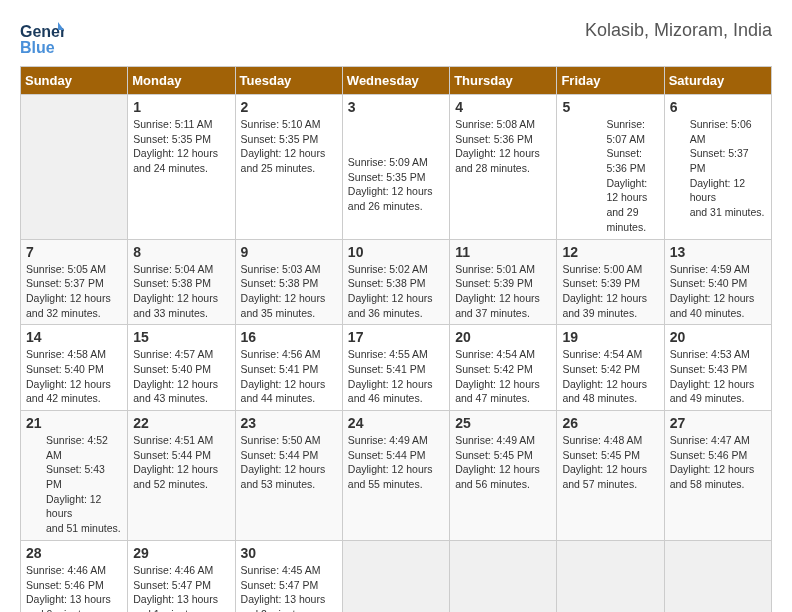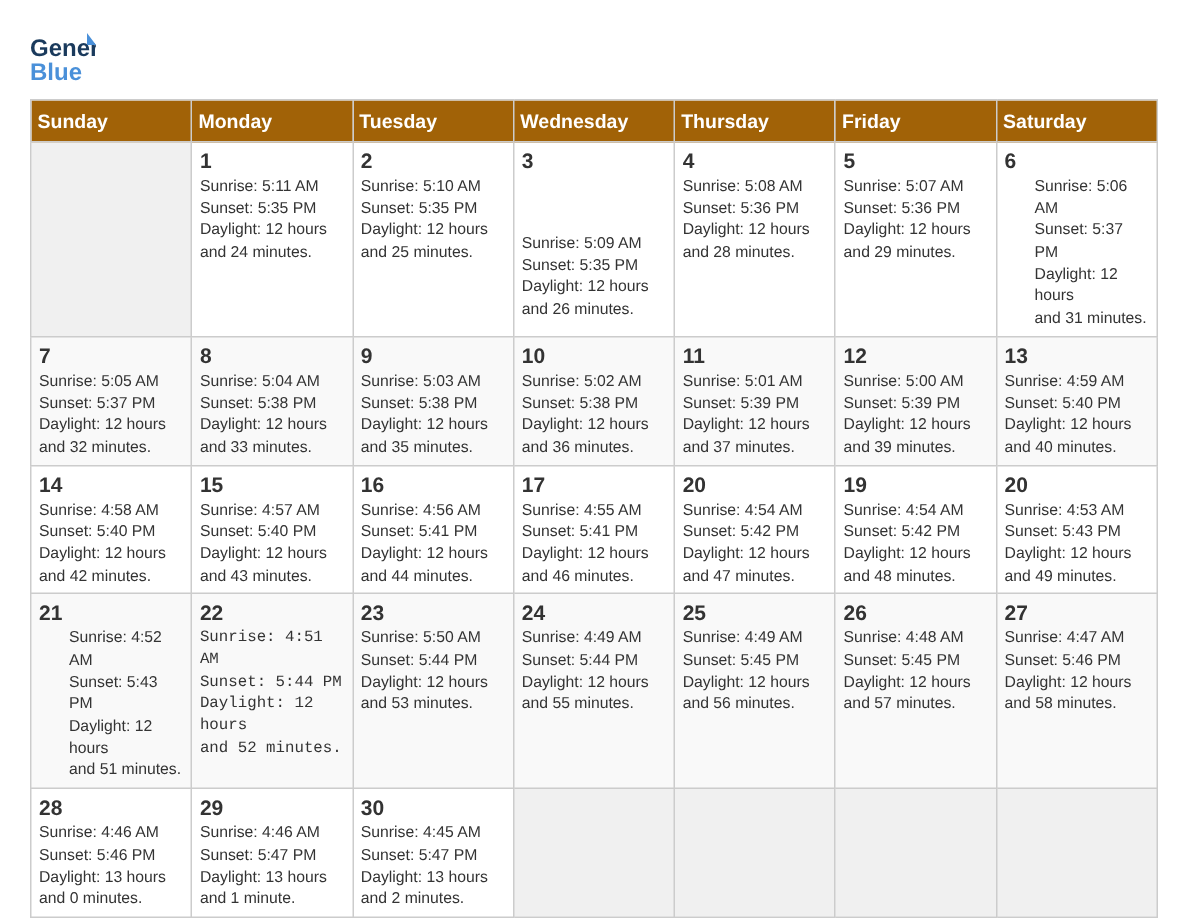--- a/index.html
+++ b/index.html
@@ -79,20 +79,21 @@
 
 <div class="header">
   <div class="logo-wrapper">
     <svg width="44" height="36" viewBox="0 0 44 36">
       <text x="0" y="17" font-family="Arial" font-weight="bold" font-size="16" fill="#1a3a5c">General</text>
       <text x="0" y="33" font-family="Arial" font-weight="bold" font-size="16" fill="#4a90d9">Blue</text>
       <polygon points="38,2 44,10 38,10" fill="#4a90d9"></polygon>
     </svg>
   </div>
   <div class="title-block">
+    <div class="location-title">Kolasib, Mizoram, India</div>
   </div>
 </div>
 
 <table>
   <thead>
     <tr id="weekday-header">
     <th>Sunday</th>
         <th>Monday</th>
         <th>Tuesday</th>
         <th>Wednesday</th>
@@ -127,21 +128,21 @@
         </td>
         <td>
           <span class="day-number">4</span>
           <div class="cell-text" style="white-space: pre-line;">Sunrise: 5:08 AM
 Sunset: 5:36 PM
 Daylight: 12 hours
 and 28 minutes.</div>
         </td>
         <td>
           <span class="day-number">5</span>
-          <div class="cell-text" style="white-space: pre-line;">Sunrise: 5:07 AM
+          <div class="cell-text" style="white-space: pre-line; margin-left: 44px;">Sunrise: 5:07 AM
 Sunset: 5:36 PM
 Daylight: 12 hours
 and 29 minutes.</div>
         </td>
         <td>
           <span class="day-number">6</span>
           <div class="cell-text" style="white-space: pre-line; margin-left: 20px;">Sunrise: 5:06 AM
 Sunset: 5:37 PM
 Daylight: 12 hours
 and 31 minutes.</div>
@@ -252,21 +253,21 @@
       <tr>
         <td>
           <span class="day-number">21</span>
           <div class="cell-text" style="white-space: pre-line; margin-left: 20px;">Sunrise: 4:52 AM
 Sunset: 5:43 PM
 Daylight: 12 hours
 and 51 minutes.</div>
         </td>
         <td>
           <span class="day-number">22</span>
-          <div class="cell-text" style="white-space: pre-line; font-family: Liberation Mono, monospace;">Sunrise: 4:51 AM
+          <div class="cell-text" style="white-space: pre-line;">Sunrise: 4:51 AM
 Sunset: 5:44 PM
 Daylight: 12 hours
 and 52 minutes.</div>
         </td>
         <td>
           <span class="day-number">23</span>
           <div class="cell-text" style="white-space: pre-line;">Sunrise: 5:50 AM
 Sunset: 5:44 PM
 Daylight: 12 hours
 and 53 minutes.</div>

